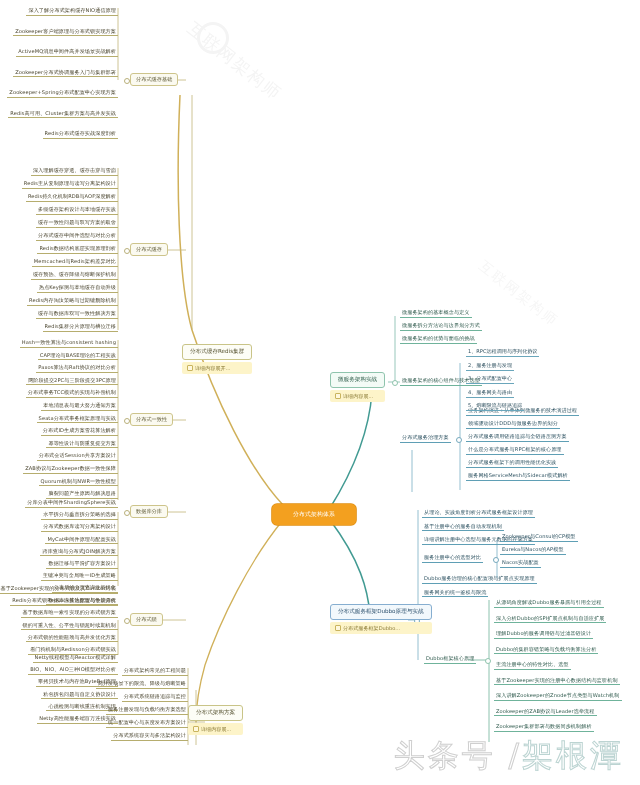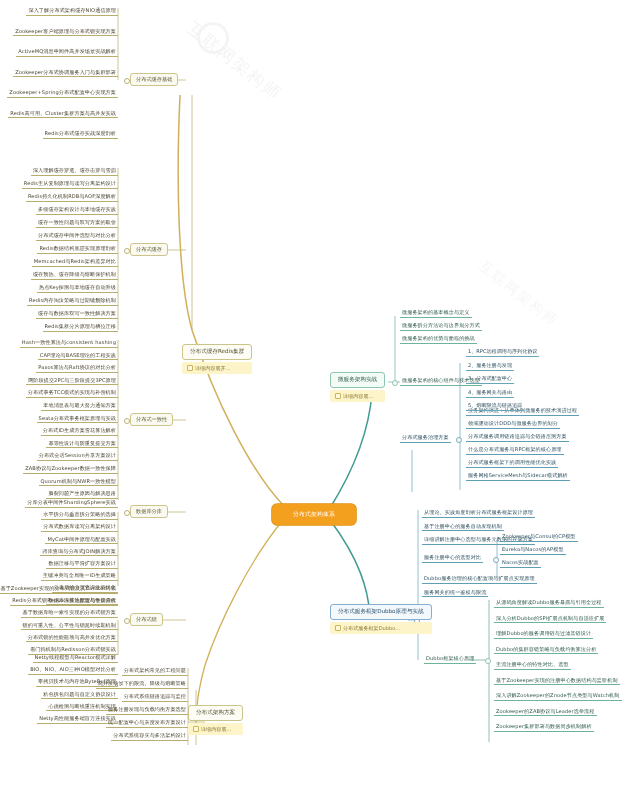--- a/index.html
+++ b/index.html
@@ -96,20 +96,23 @@
   }
 </style>
 </head>
 <body>
 
 <div id="canvas">
 
   <div class="wm-ring"></div>
   <div class="wm-diag">互联网架构师</div>
   <div class="wm-mid">互联网架构师</div>
+  <div class="wm-bottom">
+    <span>头条号 /</span><span class="tail">架根潭</span>
+  </div>
 
   <svg class="links" viewBox="0 0 640 785">
 
     <path d="M283,505 C250,470 215,400 192,330 C178,280 176,180 180,95" fill="none" stroke="#c8a23c" stroke-width="1.5" opacity=".85"></path>
     <path d="M283,520 C250,560 220,620 205,665 C198,690 196,710 196,722" fill="none" stroke="#c8a23c" stroke-width="1.3" opacity=".85"></path>
     <path d="M330,508 C360,460 370,420 372,392" fill="none" stroke="#2c8f86" stroke-width="1.5" opacity=".9"></path>
     <path d="M330,520 C360,560 368,590 370,615" fill="none" stroke="#2c8f86" stroke-width="1.5" opacity=".9"></path>
 
     <path d="M192,330 L192,95" stroke="#c2b578" stroke-width=".8" fill="none"></path>
     <path d="M148,80 L186,80" stroke="#c2b578" stroke-width=".8" fill="none"></path>

